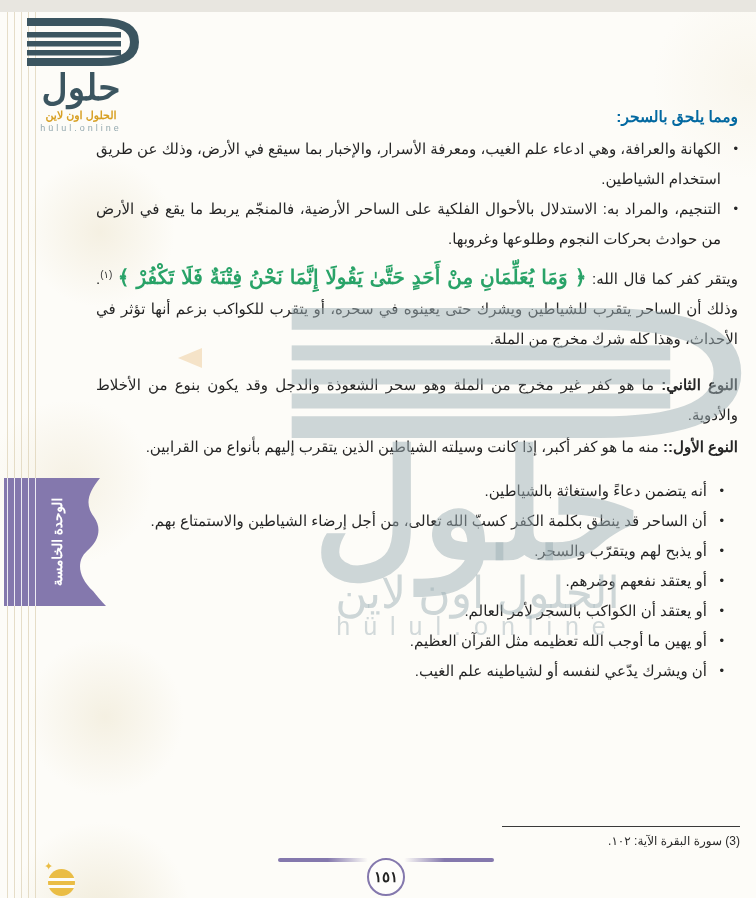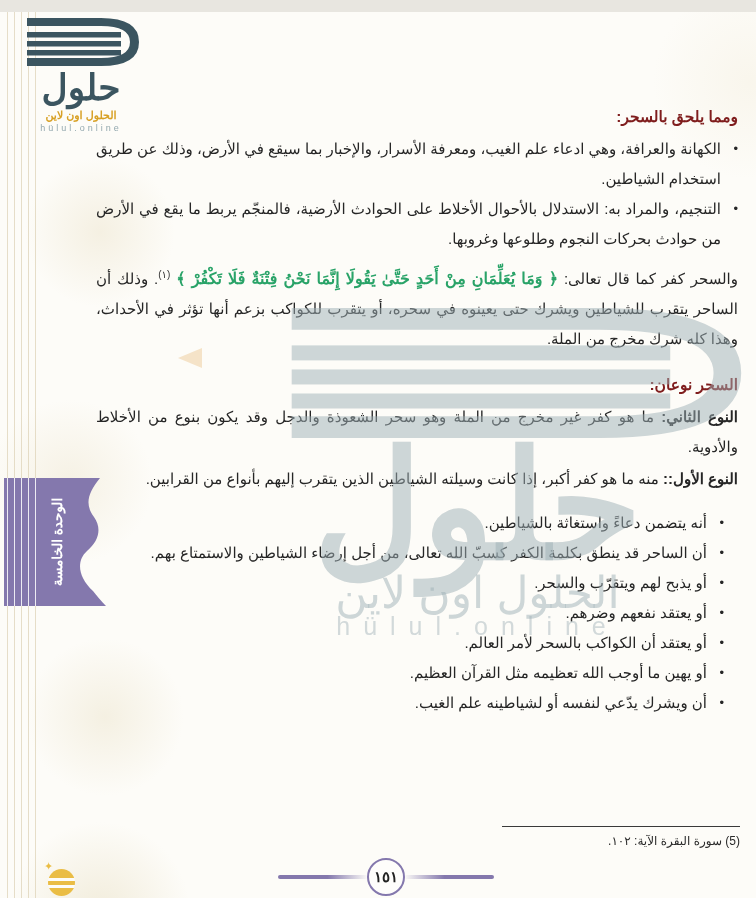--- a/index.html
+++ b/index.html
@@ -43,40 +43,40 @@
   .unit-tab svg { position:absolute; inset:0; }
   .tab-stripes { position:absolute; left:3px; top:0; width:34px; height:100%;
     background:repeating-linear-gradient(to right, rgba(255,255,255,.85) 0 1.4px, transparent 1.4px 7px); }
   .tab-label { position:absolute; left:30px; top:0; width:46px; height:100%;
     display:flex; align-items:center; justify-content:center;
     color:#fff; font-size:13.5px; font-weight:bold; white-space:nowrap;
     transform:rotate(-90deg); direction:rtl; }
   
   .content { position:absolute; top:88px; right:18px; width:642px; z-index:2;
     direction:rtl; color:#262626; font-size:15px; line-height:30px; text-align:justify; }
-  .sec-h { font-size:15.5px; font-weight:bold; color:#7f1d1d; margin:2px 0 2px; }
+  .sec-h { font-size:15.5px; font-weight:bold; color:#0369a1; margin:2px 0 2px; }
   .bullet { display:flex; gap:7px; }
   .bullet .dot { width:10px; flex:none; font-size:13px; line-height:30px; }
   .bullet .bt { flex:1; text-align:justify; }
   .group-a { margin-bottom:6px; }
   .para { margin:2px 0; }
-  .verse { color:#29a368; font-weight:bold; font-size:16px; }
+  .verse { color:#29a368; font-weight:bold; font-size:20px; }
   .fnref { font-size:10px; color:#333; }
   .kufr { margin-bottom:16px; }
   .types-block { margin-bottom:14px; }
   .reasons-h { margin:8px 0 6px; }
   .reason { margin:0 14px 0 0; }
   
   .footnote { position:absolute; right:16px; top:814px; width:238px; z-index:2;
     direction:rtl; text-align:right; }
   .fn-rule { border-top:1.3px solid #3a3a3a; width:100%; }
   .fn-text { font-size:12px; color:#2b2b2b; padding-top:7px; }
   
   .page-number { position:absolute; left:278px; top:846px; width:216px; height:38px;
-    display:flex; align-items:center; z-index:2; }
+    display:flex; z-index:2; }
   .orn-line { flex:1; height:3.5px; border-radius:3px; }
   .orn-line.r { background:linear-gradient(to left, rgba(132,120,173,0), #8478ad 45%); }
   .orn-line.l { background:linear-gradient(to right, rgba(132,120,173,0), #8478ad 45%); }
   .pn-circle { width:38px; height:38px; flex:none; border:2.5px solid #8478ad; border-radius:50%;
     background:#fefdfb; display:grid; place-items:center; font-size:15px; font-weight:bold; color:#222;
     margin:0 -1px; }
   
   .mini-logo { position:absolute; left:44px; top:851px; width:34px; height:34px; z-index:2; }
   .seal-circle { position:absolute; left:4px; top:6px; width:27px; height:27px; border-radius:50%;
     background:linear-gradient(180deg, #eabd45 0 9px, #fdfcf8 9px 12px, #eabd45 12px 16px, #fdfcf8 16px 19px, #eabd45 19px 100%); }
@@ -128,29 +128,28 @@
 
     <h2 class="sec-h">ومما يلحق بالسحر:</h2>
 
     <div class="group-a">
       <div class="bullet">
         <span class="dot">•</span>
         <span class="bt">الكهانة والعرافة، وهي ادعاء علم الغيب، ومعرفة الأسرار، والإخبار بما سيقع في الأرض، وذلك عن طريق استخدام الشياطين.</span>
       </div>
       <div class="bullet">
         <span class="dot">•</span>
-        <span class="bt">التنجيم، والمراد به: الاستدلال بالأحوال الأخلاط على الحوادث الأرضية، فالمنجّم يربط ما يقع في الأرض من حوادث بحركات النجوم وطلوعها وغروبها.</span>
+        <span class="bt">التنجيم، والمراد به: الاستدلال بالأحوال الفلكية على الساحر الأرضية، فالمنجّم يربط ما يقع في الأرض من حوادث بحركات النجوم وطلوعها وغروبها.</span>
       </div>
     </div>
 
     <p class="para kufr">
-      <span>والسحر كفر كما قال تعالى: </span><span class="verse">﴿ وَمَا يُعَلِّمَانِ مِنْ أَحَدٍ حَتَّىٰ يَقُولَا إِنَّمَا نَحْنُ فِتْنَةٌ فَلَا تَكْفُرْ ﴾</span> <sup class="fnref">(١)</sup><span>.</span><span> وذلك أن الساحر يتقرب للشياطين ويشرك حتى يعينوه في سحره، أو يتقرب للكواكب بزعم أنها تؤثر في الأحداث، وهذا كله شرك مخرج من الملة.</span>
+      <span>ويتقر كفر كما قال الله: </span><span class="verse">﴿ وَمَا يُعَلِّمَانِ مِنْ أَحَدٍ حَتَّىٰ يَقُولَا إِنَّمَا نَحْنُ فِتْنَةٌ فَلَا تَكْفُرْ ﴾</span> <sup class="fnref">(١)</sup><span>.</span><span> وذلك أن الساحر يتقرب للشياطين ويشرك حتى يعينوه في سحره، أو يتقرب للكواكب بزعم أنها تؤثر في الأحداث، وهذا كله شرك مخرج من الملة.</span>
     </p>
 
-    <h2 class="sec-h">السحر نوعان:</h2>
 
     <div class="types-block">
       <p class="para">
         <b>النوع الثاني:</b><span> ما هو كفر غير مخرج من الملة وهو سحر الشعوذة والدجل وقد يكون بنوع من الأخلاط والأدوية.</span>
       </p>
       <p class="para">
         <b>النوع الأول::</b><span> منه ما هو كفر أكبر، إذا كانت وسيلته الشياطين الذين يتقرب إليهم بأنواع من القرابين.</span>
       </p>
     </div>
 
@@ -180,21 +179,21 @@
       <span class="bt">أو يهين ما أوجب الله تعظيمه مثل القرآن العظيم.</span>
     </div>
     <div class="bullet reason">
       <span class="dot">•</span>
       <span class="bt">أن ويشرك يدّعي لنفسه أو لشياطينه علم الغيب.</span>
     </div>
   </main>
 
   <div class="footnote">
     <div class="fn-rule"></div>
-    <div class="fn-text">(5) سورة البقرة الآية: ١٠٢.</div>
+    <div class="fn-text">(3) سورة البقرة الآية: ١٠٢.</div>
   </div>
 
   <div class="page-number">
     <span class="orn-line r"></span>
     <span class="pn-circle">١٥١</span>
     <span class="orn-line l"></span>
   </div>
 
   <div class="mini-logo">
     <span class="seal-spark">✦</span>

